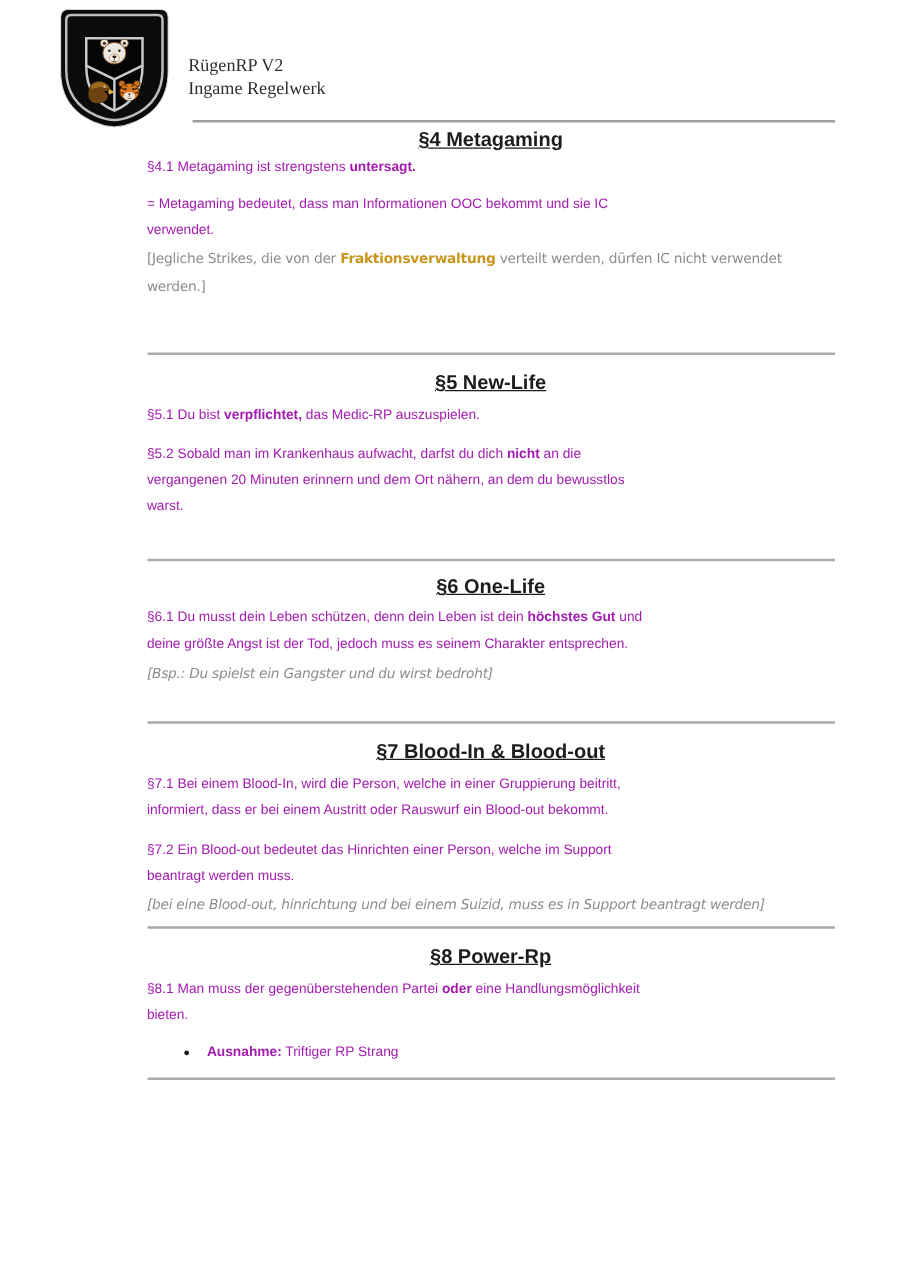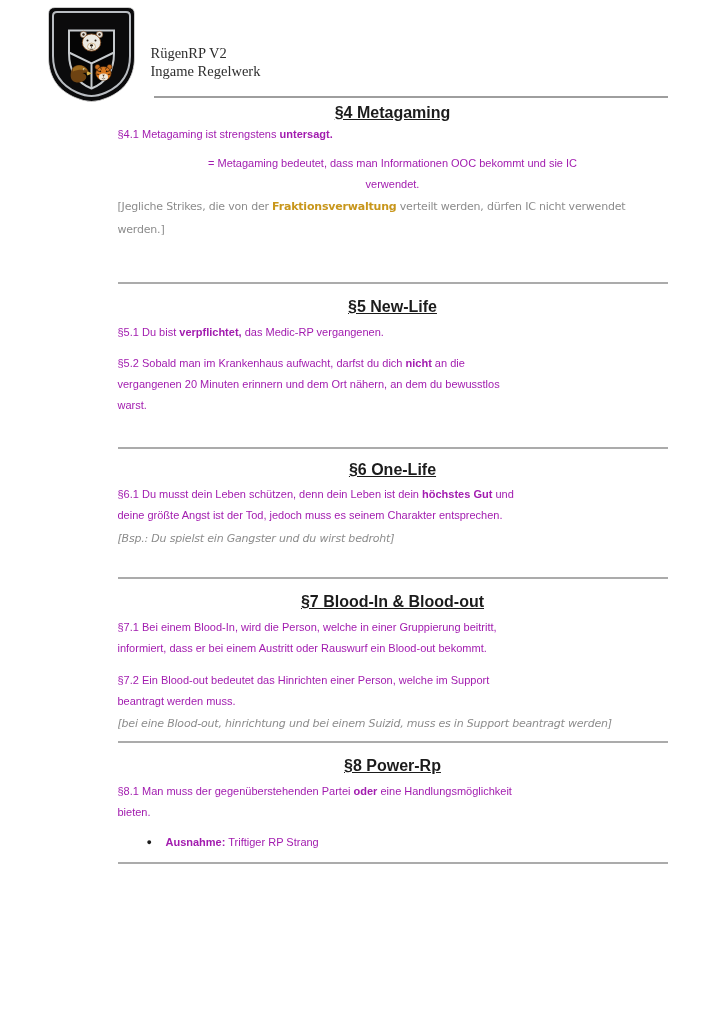--- a/index.html
+++ b/index.html
@@ -44,21 +44,21 @@
     width: 19px; margin-left: 29px; font-size: 9px; line-height: 21px; color: #1c1c1c;
   }
   
   .sec .sec-heading { margin-top: 13px; }
   .sec4 .sec-heading { margin-top: 2px; text-align: center; }
   .sec6 .sec-heading { margin-top: 11px; }
   .mt-p1 { margin-top: 5px; }
   .sec4 .mt-p1 { margin-top: 1px; }
   .sec6 .mt-p1 { margin-top: 4px; }
   .mt-p2 { margin-top: 10px; }
-  .sec4 .mt-p2 { margin-top: 8px; text-align: center; }
+  .sec4 .mt-p2 { margin-top: 8px; }
   .sec7 .mt-p2 { margin-top: 11px; }
   .mt-note { margin-top: 0; }
   .sec6 .mt-note { margin-top: 1px; }
   .mt-bullet { margin-top: 9px; }
 </style>
 </head>
 <body>
 
 <div class="page">
 
@@ -111,21 +111,21 @@
     <p class="body mt-p1"><span>§4.1 Metagaming ist strengstens </span><span class="b">untersagt.</span></p>
     <p class="body mt-p2"><span>= Metagaming bedeutet, dass man Informationen OOC bekommt und sie IC
 verwendet.</span></p>
     <p class="note mt-note"><span>[Jegliche Strikes, die von der </span><span class="goldb">Fraktionsverwaltung</span><span> verteilt werden, dürfen IC nicht verwendet
 werden.]</span></p>
   </section>
 
   <section class="sec" style="top:282px">
     <div class="hr"></div>
     <h2 class="sec-heading">§5 New-Life</h2>
-    <p class="body mt-p1"><span>§5.1 Du bist </span><span class="b">verpflichtet,</span><span> das Medic-RP vergangenen.</span></p>
+    <p class="body mt-p1"><span>§5.1 Du bist </span><span class="b">verpflichtet,</span><span> das Medic-RP auszuspielen.</span></p>
     <p class="body mt-p2"><span>§5.2 Sobald man im Krankenhaus aufwacht, darfst du dich </span><span class="b">nicht</span><span> an die
 vergangenen 20 Minuten erinnern und dem Ort nähern, an dem du bewusstlos
 warst.</span></p>
   </section>
 
   <section class="sec sec6" style="top:447px">
     <div class="hr"></div>
     <h2 class="sec-heading">§6 One-Life</h2>
     <p class="body mt-p1"><span>§6.1 Du musst dein Leben schützen, denn dein Leben ist dein </span><span class="b">höchstes Gut</span><span> und
 deine größte Angst ist der Tod, jedoch muss es seinem Charakter entsprechen.</span></p>

